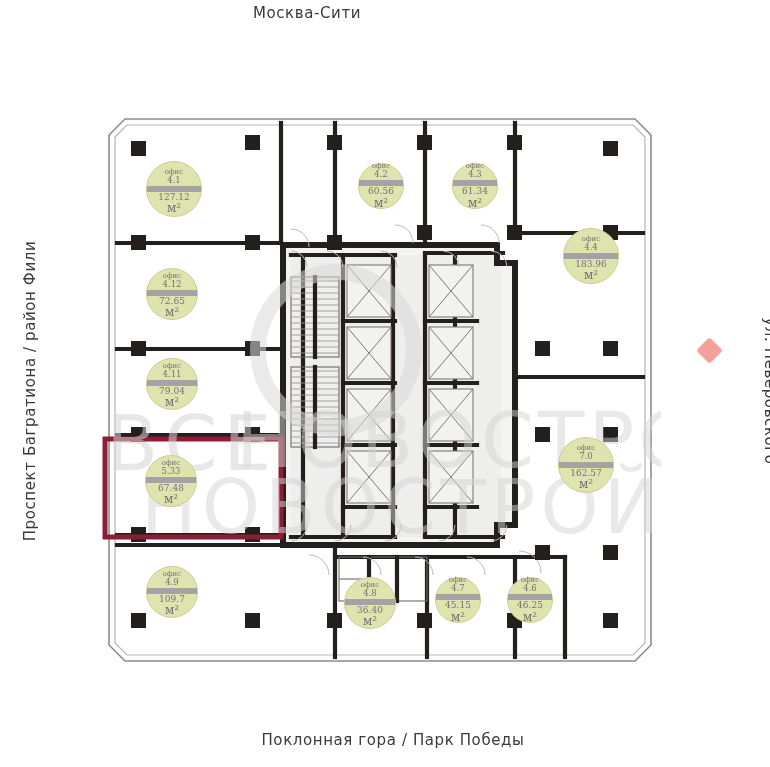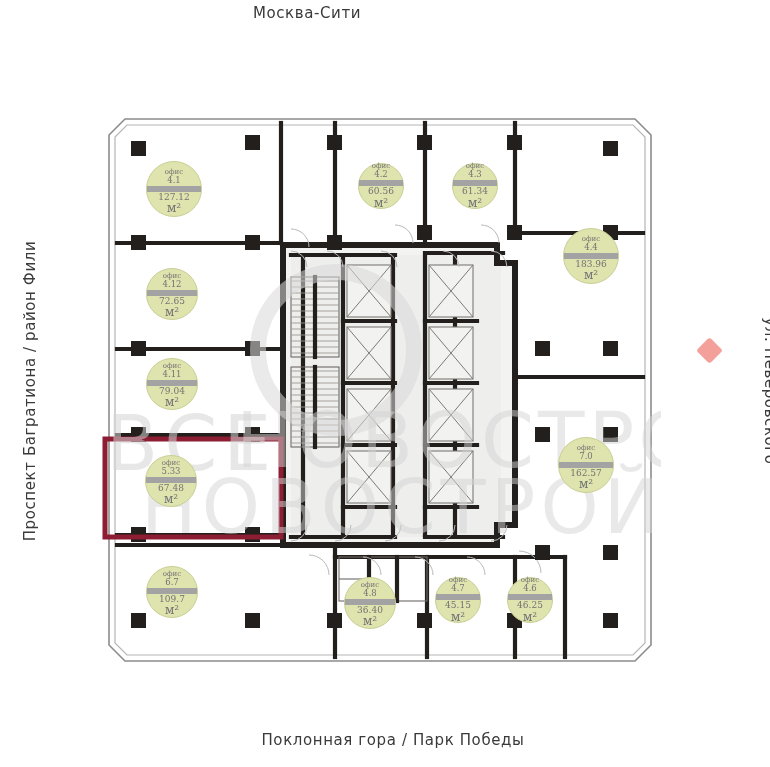--- a/index.html
+++ b/index.html
@@ -342,21 +342,21 @@
   </div>
   <div class="b-bot">
     <span class="area">36.40</span>
     <span class="unit">м²</span>
   </div>
 </div>
 
 <div class="badge md" style="left:146px;top:566px;">
   <div class="b-top">
     <span class="kind">офис</span>
-    <span class="num">6.7</span>
+    <span class="num">4.9</span>
   </div>
   <div class="b-bot">
     <span class="area">109.7</span>
     <span class="unit">м²</span>
   </div>
 </div>
 
 <div class="badge md" style="left:145px;top:455px;">
   <div class="b-top">
     <span class="kind">офис</span>

